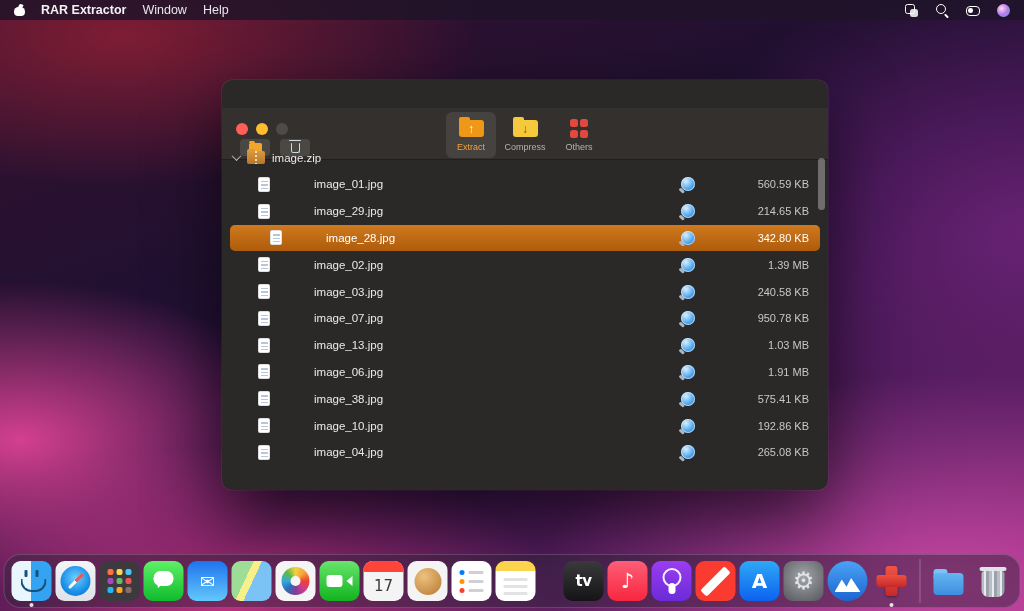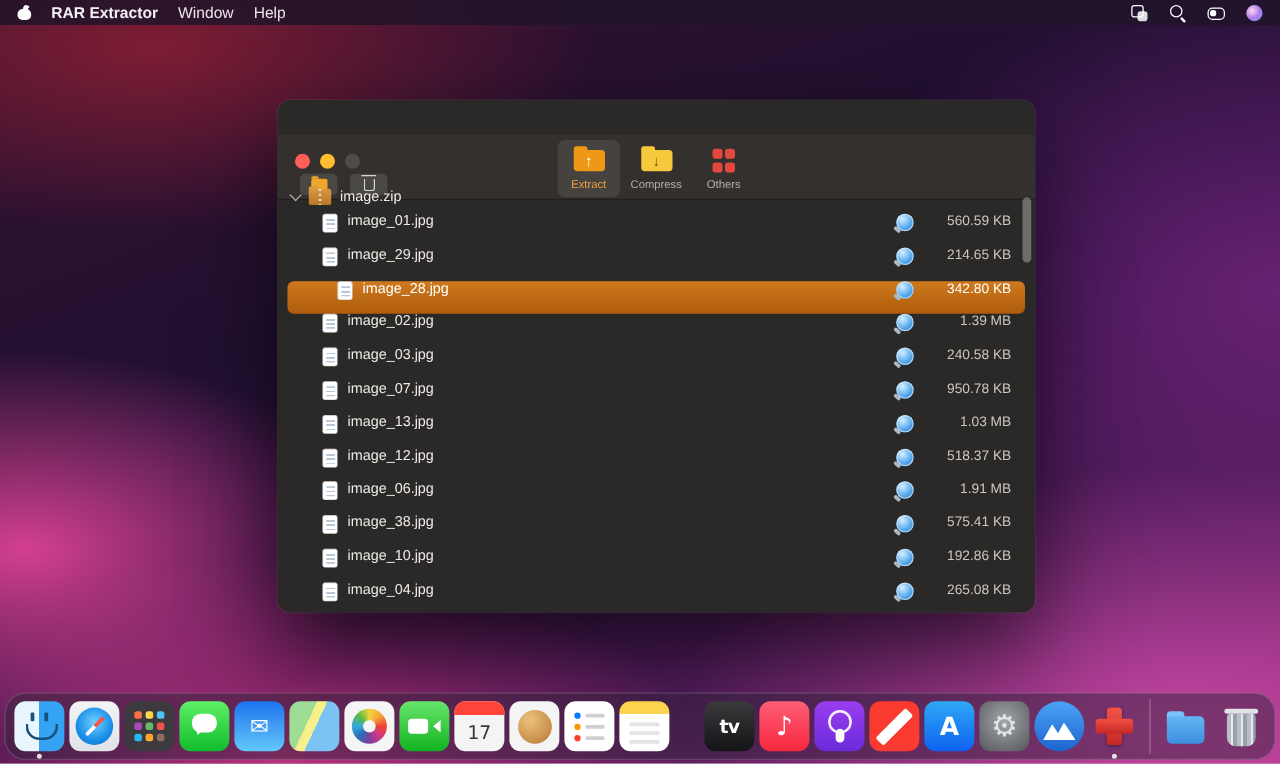--- a/index.html
+++ b/index.html
@@ -80,21 +80,21 @@
   
   .list { position:absolute; top:52px; left:0; right:0; bottom:0; font-size:11.5px; }
   .archive-row { display:flex; align-items:center; height:27px; padding-left:11px; gap:7px;margin-top:12px; }
   .chevron { width:7px; height:7px; border-right:1.7px solid #bcb8b4; border-bottom:1.7px solid #bcb8b4; transform:rotate(45deg) translate(-1px,-1px); }
   .zip-folder { position:relative; width:18px; height:13px; background:linear-gradient(#d8993f,#b9772a); border-radius:2px; }
   .zip-folder::before { content:''; position:absolute; top:-2.5px; left:0; width:8px; height:3px; background:#d8993f; border-radius:2px 2px 0 0; }
   .zip-folder::after { content:''; position:absolute; left:8px; top:0; width:2px; height:13px; background:repeating-linear-gradient(180deg,#eedfbc 0 2px, transparent 2px 4px); }
   .archive-name { color:#eceae8; }
 
   .file-rows { padding:0 8px; }
-  .file-row { display:flex; height:26.8px; border-radius:5px; padding:0 11px 0 28px; cursor:default; }
+  .file-row { display:flex; align-items:center; height:26.8px; border-radius:5px; padding:0 11px 0 28px; cursor:default;gap:36px; }
   .file-row.selected { background:linear-gradient(180deg,#cf7a1d,#ae5b0c);padding-left:40px; }
   .doc-icon { position:relative; width:12px; height:15px; background:#fff; border-radius:2px; flex:none; box-shadow:inset 0 0 0 0.5px rgba(0,0,0,0.25); }
   .doc-icon::after { content:''; position:absolute; left:2.5px; right:2.5px; top:4px; height:8px; background:repeating-linear-gradient(180deg,#b9c6d8 0 1.5px, transparent 1.5px 3.5px); }
   .file-name { margin-left:8px; color:#eceae8; }
   .file-row.selected .file-name { color:#fff; }
   .ql { position:relative; margin-left:auto; width:14px; height:14px; flex:none; }
   .ql::before { content:''; position:absolute; inset:0; border-radius:50%; background:radial-gradient(circle at 35% 30%, #d8efff, #6cb7f2 45%, #2a86d8 80%, #1668b8); box-shadow:inset 0 0 0 1px rgba(232,242,250,0.65); }
   .ql::after { content:''; position:absolute; left:-2.5px; bottom:0; width:5.5px; height:2.6px; background:#aab9c6; border-radius:1.2px; transform:rotate(42deg); }
   .file-size { width:70px; text-align:right; font-size:11px; color:#c9c6c3; margin-left:8px; }
   .file-row.selected .file-size { color:#fff; }
@@ -309,26 +309,20 @@
           <span class="file-size">950.78 KB</span>
         </div>
           <div class="file-row">
           <span class="doc-icon"></span>
           <span class="file-name">image_13.jpg</span>
           <span class="ql"></span>
           <span class="file-size">1.03 MB</span>
         </div>
           <div class="file-row">
           <span class="doc-icon"></span>
-          <span class="file-name">image_12.jpg</span>
-          <span class="ql"></span>
-          <span class="file-size">518.37 KB</span>
-        </div>
-          <div class="file-row">
-          <span class="doc-icon"></span>
           <span class="file-name">image_06.jpg</span>
           <span class="ql"></span>
           <span class="file-size">1.91 MB</span>
         </div>
           <div class="file-row">
           <span class="doc-icon"></span>
           <span class="file-name">image_38.jpg</span>
           <span class="ql"></span>
           <span class="file-size">575.41 KB</span>
         </div>

